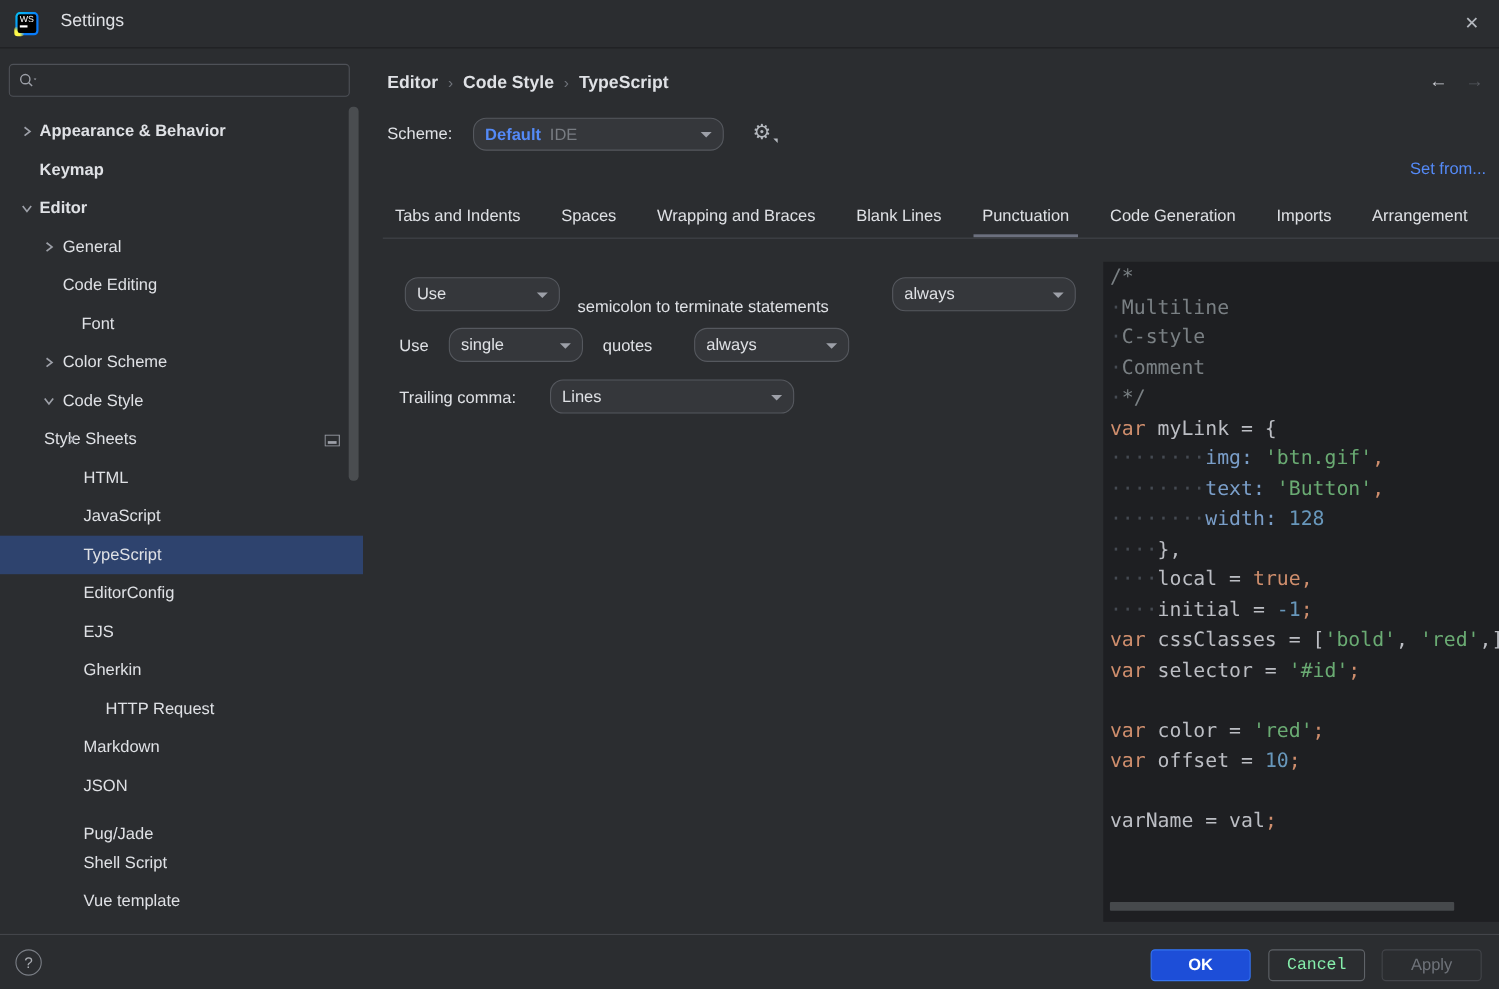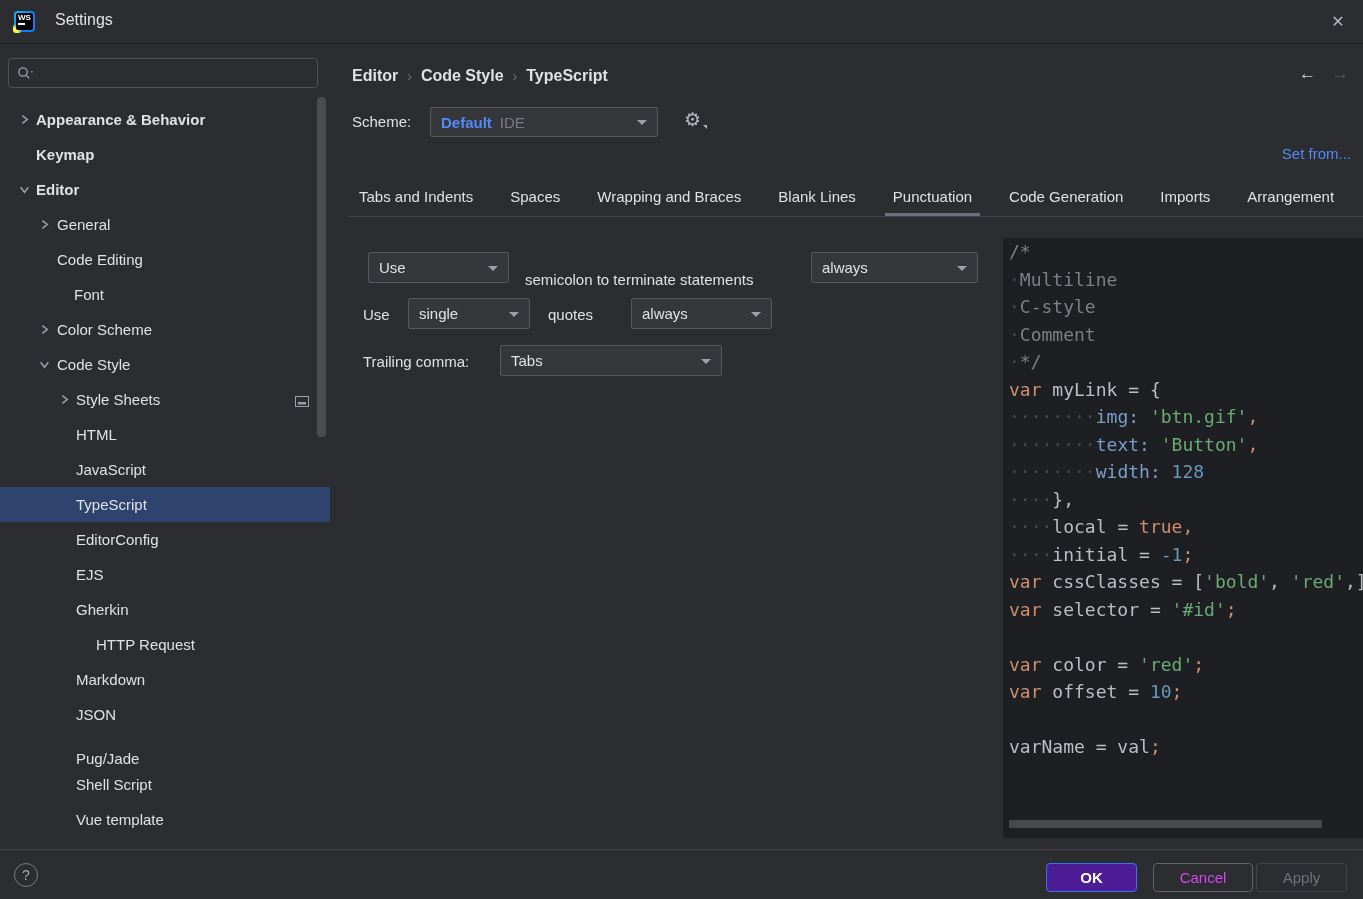--- a/index.html
+++ b/index.html
@@ -7,21 +7,21 @@
   body { font-family:"Liberation Sans", sans-serif; background:#2B2D30; color:#DFE1E5; overflow:hidden; }
   .window { position:relative; width:1363px; height:899px; background:#2B2D30; overflow:hidden; }
 
   
   .titlebar { position:absolute; left:0; top:0; width:100%; height:44px; border-bottom:1px solid #1E1F22; }
   .app-icon { position:absolute; left:14px; top:11px; width:21px; height:21px; border-radius:4px;
               background:linear-gradient(135deg,#07C3F2 0%,#087CFA 55%,#087CFA 100%); }
   .app-icon::before { content:""; position:absolute; left:-1px; bottom:-1px; width:9px; height:9px;
               background:radial-gradient(circle at 0 100%,#FDF84A 0%,#FDF84A 40%,transparent 75%); border-radius:3px; }
   .app-icon .ws { position:absolute; left:2px; top:2px; right:2px; bottom:2px; background:#000;
-              border-radius:2px; color:#fff; font-size:8px; font-weight:bold; line-height:9px; padding-left:2px; }
+              border-radius:2px; color:#fff; font-size:8px; font-weight:normal; line-height:9px; padding-left:2px; }
   .app-icon .ws i { display:block; width:7px; height:2px; background:#fff; margin-top:1px; }
   .win-title { position:absolute; left:55px; top:11px; font-size:16px; color:#DFE1E5; }
   .close-x { position:absolute; right:12px; top:9px; width:26px; height:26px; color:#B4B8BE; font-size:16px;
              text-align:center; line-height:26px; cursor:pointer; }
 
   
   .search-box { position:absolute; left:8px; top:58px; width:310px; height:30px; border:1px solid #4E5157;
                 border-radius:4px; display:flex; align-items:center; padding-left:8px; }
   .tree { position:absolute; left:0; top:102px; width:330px; }
   .tree-row { position:relative; height:35px; display:flex; align-items:center; font-size:15px; color:#DFE1E5; cursor:pointer; }
@@ -34,21 +34,21 @@
   .trail-icon { position:absolute; left:295px; top:11px; }
 
   
   .breadcrumb { position:absolute; left:352px; top:67px; font-size:16px; font-weight:bold; color:#DFE1E5; }
   .breadcrumb .sep { color:#6F737A; font-weight:normal; padding:0 9px; font-size:14px; }
   .nav-arrows { position:absolute; right:14px; top:64px; font-size:17px; }
   .nav-arrows .back { color:#CED0D6; margin-right:16px; cursor:pointer; }
   .nav-arrows .fwd { color:#55585E; }
 
   .scheme-label { position:absolute; left:352px; top:113px; font-size:15px; }
-  .combo { background:#35373B; border:1px solid #55585E; border-radius:2px; display:flex; align-items:center;
+  .combo { background:#35373B; border:1px solid #55585E; border-radius:12px; display:flex; align-items:center;
            padding:0 10px; cursor:pointer; position:relative; }
   .combo .arrow { position:absolute; right:10px; top:50%; margin-top:-2px; width:0; height:0;
                   border-left:5px solid transparent; border-right:5px solid transparent; border-top:5px solid #9DA0A8; }
   .scheme-combo { position:absolute; left:430px; top:107px; width:228px; height:30px; font-size:15px; }
   .scheme-combo .primary { color:#548AF7; font-weight:bold; margin-right:8px; }
   .scheme-combo .secondary { color:#787C82; }
   .gear { position:absolute; left:684px; top:108px; font-size:19px; color:#B4B8BE; cursor:pointer; }
   .gear::after { content:""; position:absolute; right:-6px; bottom:2px; width:0; height:0;
                  border-left:4px solid transparent; border-top:4px solid #B4B8BE; }
   .set-from { position:absolute; right:12px; top:145px; color:#548AF7; font-size:15px; cursor:pointer; }
@@ -72,22 +72,22 @@
   .t-prop { color:#7A9EC9; } .t-s { color:#6AAB73; } .t-n { color:#6897BB; }
   .t-sc { color:#CF8E6D; } .t-ws { color:#454A52; }
   .code-hscroll { position:absolute; left:6px; top:582px; width:313px; height:8px; background:#46494C; border-radius:1px; }
 
   
   .footer { position:absolute; left:0; bottom:0; width:100%; height:50px; border-top:1px solid #43454A; }
   .help-circle { position:absolute; left:14px; top:13px; width:24px; height:24px; border:1.5px solid #7A7E85;
                  border-radius:50%; color:#A8ABB0; font-size:14px; text-align:center; line-height:22px; cursor:pointer; }
   .btn { position:absolute; top:13px; height:29px; border-radius:4px; font-size:15px; text-align:center;
          line-height:27px; cursor:pointer; }
-  .btn-ok { left:1046px; width:91px; background:#4c1d95; color:#FFFFFF; font-weight:bold; border:1px solid #3574F0; }
-  .btn-cancel { left:1153px; width:100px; background:transparent; color:#d946ef; border:1px solid #5F6368; }
+  .btn-ok { left:1046px; width:91px; background:#1d4ed8; color:#FFFFFF; font-weight:bold; border:1px solid #3574F0; }
+  .btn-cancel { left:1153px; width:88px; background:transparent; color:#86efac; border:1px solid #5F6368;font-family:Liberation Mono, monospace; }
   .btn-apply { left:1256px; width:91px; background:transparent; color:#6F737A; border:1px solid #43454A; }
 </style>
 </head>
 <body>
 
 <div class="window">
 
   <div class="titlebar">
     <div class="app-icon">
         <div class="ws">WS<i></i></div>
@@ -153,21 +153,21 @@
           </svg>
         </span>
         <span style="padding-left: 57px;">Code Style</span>
       </div>
       <div class="tree-row">
         <span class="chev" style="left: 58px;">
           <svg width="11" height="11" viewBox="0 0 10 10">
             <polyline points="3,1.5 7.5,5 3,8.5" fill="none" stroke="#9DA0A8" stroke-width="1.4"></polyline>
           </svg>
         </span>
-        <span style="padding-left: 76px;">Style Sheets</span>
+        <span style="padding-left: 40px;">Style Sheets</span>
         <span class="trail-icon"><svg width="14" height="11" viewBox="0 0 14 11">
             <rect x="0.5" y="0.5" width="13" height="10" fill="none" stroke="#9DA0A8"></rect>
             <rect x="3" y="6" width="8" height="2.5" fill="#9DA0A8"></rect>
           </svg></span>
       </div>
       <div class="tree-row">
         <span style="padding-left: 76px;">HTML</span>
       </div>
       <div class="tree-row">
         <span style="padding-left: 76px;">JavaScript</span>
@@ -249,21 +249,21 @@
     <span class="arrow"></span>
   </div>
   <div class="label" style="left:548px; top:306px;">quotes</div>
   <div class="combo form-combo" style="left:631px; top:298px; width:141px;">
     <span>always</span>
     <span class="arrow"></span>
   </div>
 
   <div class="label" style="left:363px; top:353px;">Trailing comma:</div>
   <div class="combo form-combo" style="left:500px; top:345px; width:222px;">
-    <span>Tabs</span>
+    <span>Lines</span>
     <span class="arrow"></span>
   </div>
 
   <div class="code-panel" id="code">
     <div class="code-line"><span class="t-c">/*</span></div>
       <div class="code-line"><span class="t-ws">·</span><span class="t-c">Multiline</span></div>
       <div class="code-line"><span class="t-ws">·</span><span class="t-c">C-style</span></div>
       <div class="code-line"><span class="t-ws">·</span><span class="t-c">Comment</span></div>
       <div class="code-line"><span class="t-ws">·</span><span class="t-c">*/</span></div>
       <div class="code-line"><span class="t-k">var</span><span class="t-p"> myLink = {</span></div>

